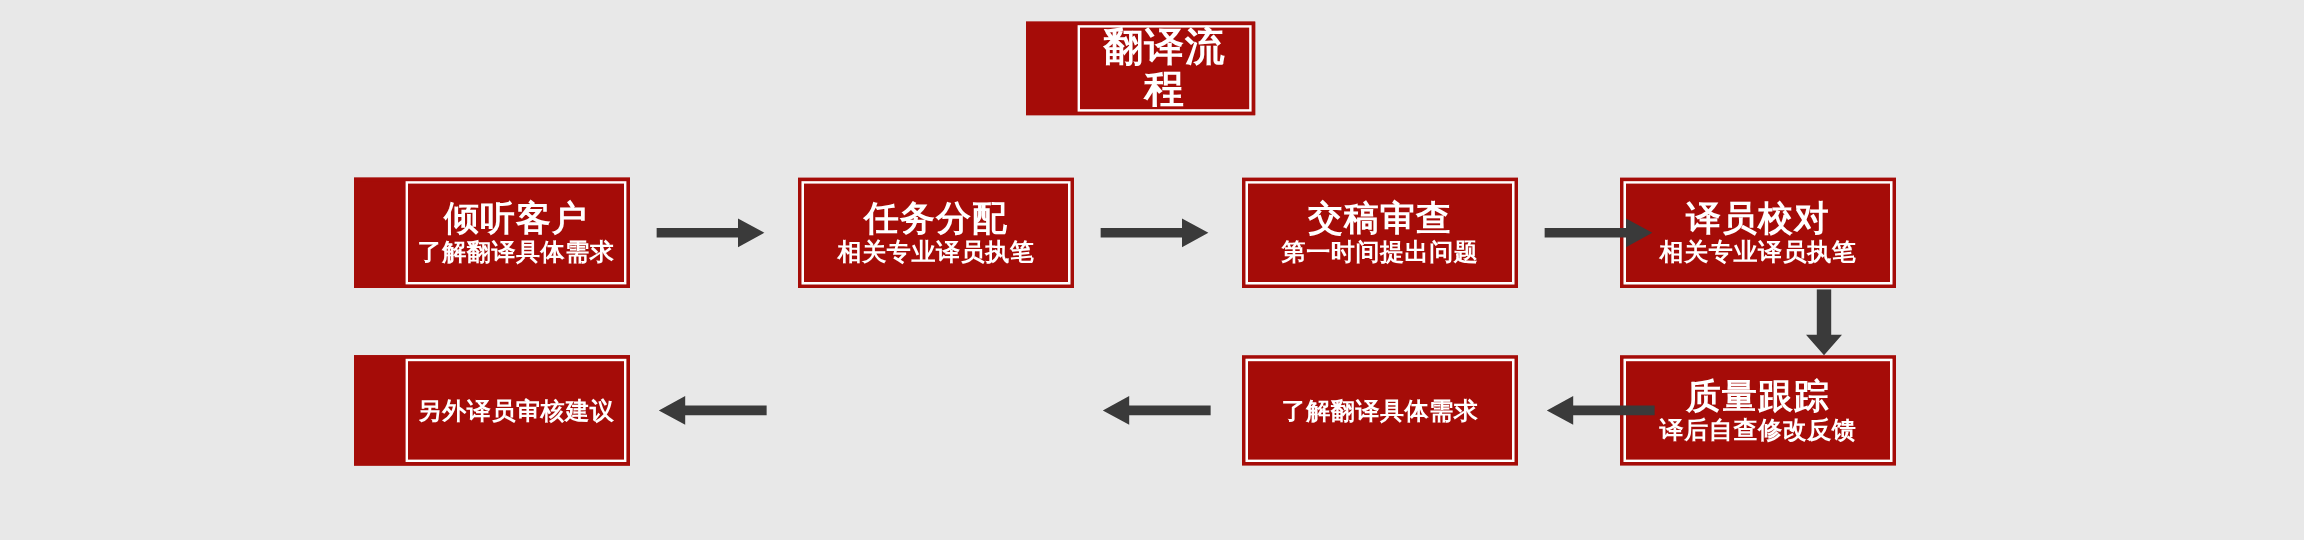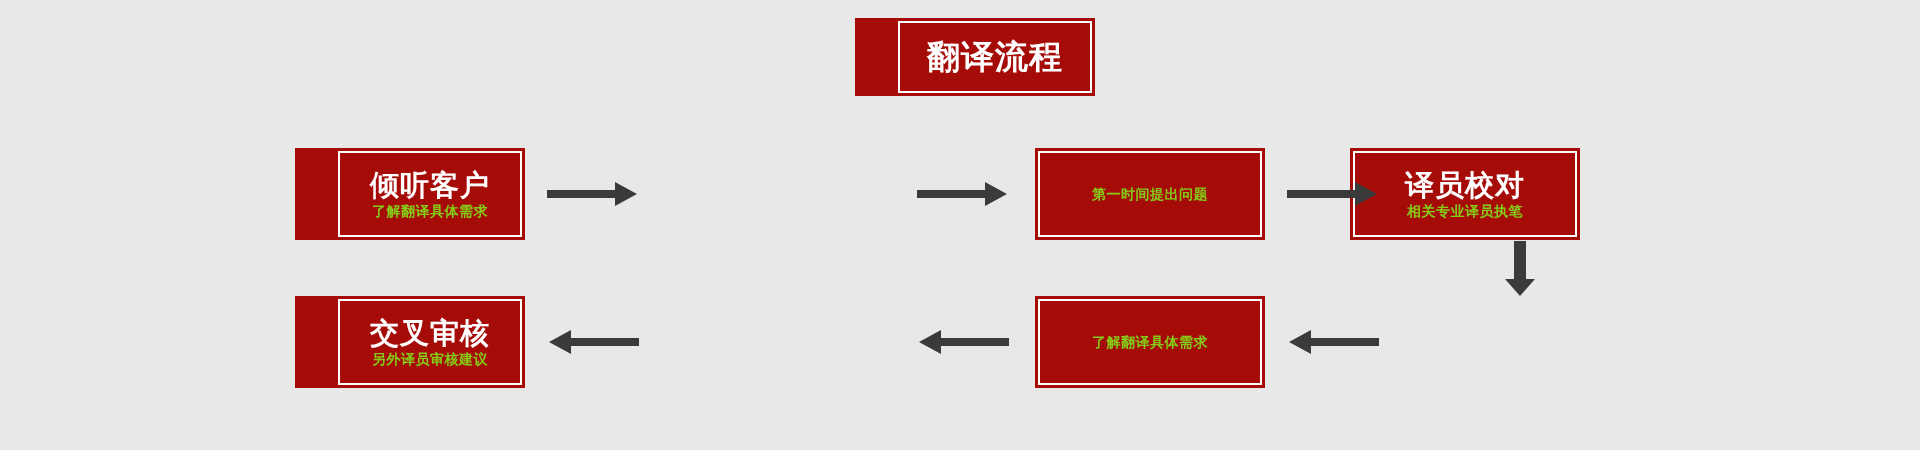--- a/index.html
+++ b/index.html
@@ -44,21 +44,21 @@
     display: flex;
     flex-direction: column;
     align-items: center;
     justify-content: center;
     padding: 2px 6px;
   }
 
   .title-box {
     left: 855px;
     top: 18px;
-    width: 240px;
+    width: 191px;
     height: 78px;
     padding-left: 40px;
   }
   .title-box .inner { justify-content: center; }
   .title-text {
     font-size: 33px;
     font-weight: bold;
     line-height: 1.05;
     letter-spacing: 1px;
     color: #ffffff;
@@ -70,25 +70,25 @@
   }
   .step-title {
     font-size: 29px;
     font-weight: bold;
     line-height: 1.12;
     letter-spacing: 1px;
     color: #ffffff;
     margin-bottom: 1px;
   }
   .step-sub {
-    font-size: 14px;
+    font-size: 20px;
     font-weight: bold;
     line-height: 1.15;
     letter-spacing: 0.5px;
-    color: #84cc16;
+    color: #ffffff;
   }
 
   
   .r1 { top: 148px; }
   .c1 { left: 295px; padding-left: 40px; }
   .c2 { left: 665px; }
   .c3 { left: 1035px; }
   .c4 { left: 1350px; }
 
   
@@ -130,48 +130,60 @@
     </div>
   </div>
 
   <div class="box step-box r1 c1">
     <div class="inner">
       <div class="step-title">倾听客户</div>
       <div class="step-sub">了解翻译具体需求</div>
     </div>
   </div>
 
+  <div class="box step-box r1 c2">
+    <div class="inner">
+      <div class="step-title">任务分配</div>
+      <div class="step-sub">相关专业译员执笔</div>
+    </div>
+  </div>
 
   <div class="box step-box r1 c3">
     <div class="inner">
+      <div class="step-title">交稿审查</div>
       <div class="step-sub">第一时间提出问题</div>
     </div>
   </div>
 
   <div class="box step-box r1 c4">
     <div class="inner">
       <div class="step-title">译员校对</div>
       <div class="step-sub">相关专业译员执笔</div>
     </div>
   </div>
 
   <div class="box step-box r2 c1">
     <div class="inner">
-      <div class="step-title">交叉审核</div>
       <div class="step-sub">另外译员审核建议</div>
     </div>
   </div>
 
 
   <div class="box step-box r2 c3">
     <div class="inner">
       <div class="step-sub">了解翻译具体需求</div>
     </div>
   </div>
 
+  <div class="box step-box r2 c4">
+    <div class="inner">
+      <div class="step-title">质量跟踪</div>
+      <div class="step-sub">译后自查修改反馈</div>
+    </div>
+  </div>
 
   <div class="arrow-h ah1">
     <svg width="92" height="30" viewBox="0 0 92 30">
       <path d="M0 11 L68 11 L68 3 L90 15 L68 27 L68 19 L0 19 Z" fill="#3a3a3a"></path>
     </svg>
   </div>
   <div class="arrow-h ah2">
     <svg width="92" height="30" viewBox="0 0 92 30">
       <path d="M0 11 L68 11 L68 3 L90 15 L68 27 L68 19 L0 19 Z" fill="#3a3a3a"></path>
     </svg>

